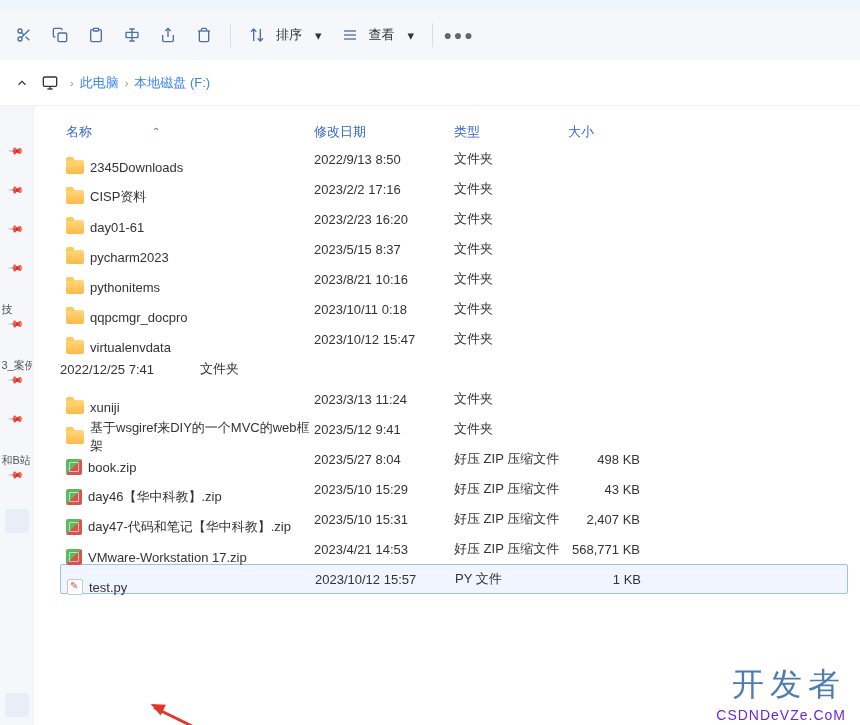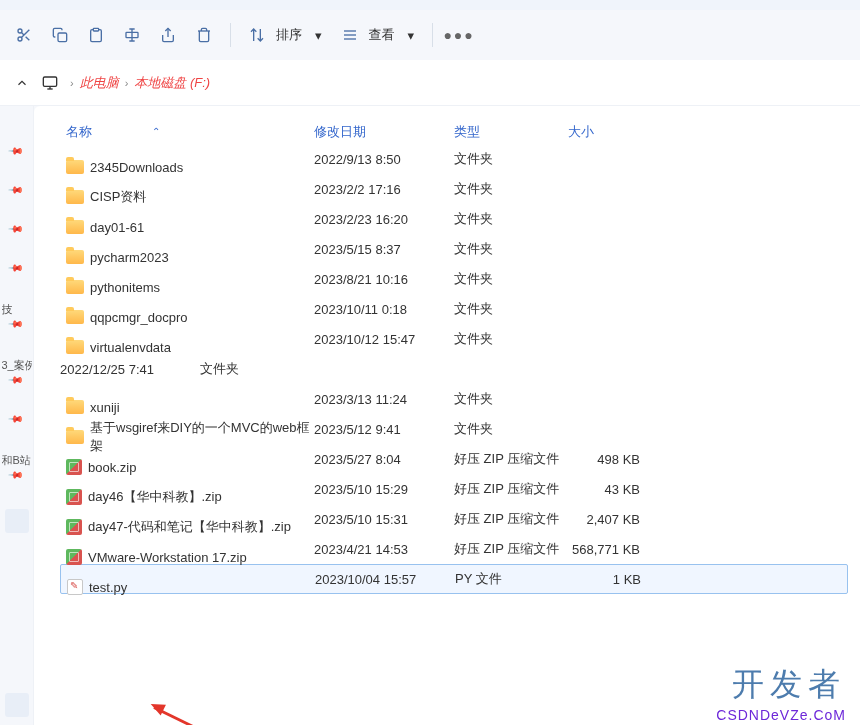--- a/index.html
+++ b/index.html
@@ -10,21 +10,21 @@
     .toolbar { height: 50px; display: flex; align-items: center; padding: 0 8px; gap: 4px; background: #f5f7fb; }
     .toolbar-icon { width: 32px; height: 32px; display: flex; align-items: center; justify-content: center; color: #4a6fa5; cursor: pointer; border-radius: 4px; }
     .toolbar-sep { width: 1px; height: 24px; background: #d8dfe8; margin: 0 6px; }
     .toolbar-group { display: flex; align-items: center; gap: 11px; padding: 0 8px; cursor: pointer; height: 32px; border-radius: 4px; }
     .toolbar-group span { font-size: 13px; color: #333; }
     .chev { font-size: 10px; color: #666; margin-left: 2px; }
     
     .breadcrumb-bar { height: 46px; display: flex; align-items: center; padding: 0 8px; background: #fff; border-bottom: 1px solid #eef1f6; }
     .crumb-icon { width: 28px; height: 28px; display: flex; align-items: center; justify-content: center; color: #333; cursor: pointer; }
     .crumb-sep { font-size: 11px; color: #888; margin: 0 6px; }
-    .crumb { font-size: 13px; color: #ef4444; cursor: pointer; font-style: italic; }
+    .crumb { font-size: 13px; color: #3b82f6; cursor: pointer; }
     
     .main { display: flex; height: calc(100% - 106px); background: #f5f7fb; }
     
     .sidebar { width: 34px; display: flex; flex-direction: column; align-items: center; padding-top: 40px; gap: 28px; background: #f5f7fb; border-right: 1px solid #eef1f6; position: relative; }
     .side-item { width: 34px; display: flex; flex-direction: column; align-items: center; gap: 2px; cursor: pointer; }
     .pin { font-size: 10px; color: #999; transform: rotate(45deg); }
     .side-label { font-size: 11px; color: #555; text-align: left; writing-mode: horizontal-tb; white-space: nowrap; overflow: hidden; width: 30px; }
     .side-thumb { width: 24px; height: 24px; background: #e8eef7; border-radius: 3px; }
     .side-bottom { position: absolute; bottom: 8px; width: 24px; height: 24px; background: #e8eef7; border-radius: 3px; }
     
@@ -309,21 +309,21 @@
           </div>
           <div class="fr-date">2023/4/21 14:53</div>
           <div class="fr-type">好压 ZIP 压缩文件</div>
           <div class="fr-size">568,771 KB</div>
         </div>
         <div class="file-row selected">
           <div class="fr-name">
             <div class="icon-py"></div>
             <span>test.py</span>
           </div>
-          <div class="fr-date">2023/10/04 15:57</div>
+          <div class="fr-date">2023/10/12 15:57</div>
           <div class="fr-type">PY 文件</div>
           <div class="fr-size">1 KB</div>
         </div>
       </div>
 
     <div class="arrow-head"></div>
     <div class="arrow-line"></div>
     <div class="watermark">开发者</div>
     <div class="watermark2">CSDNDeVZe.CoM</div>
   </div>

